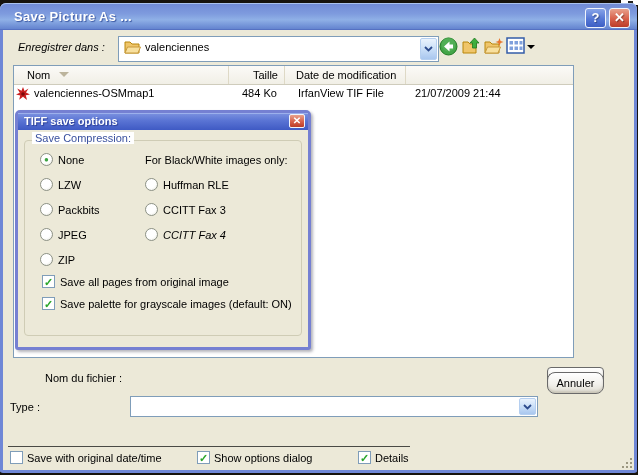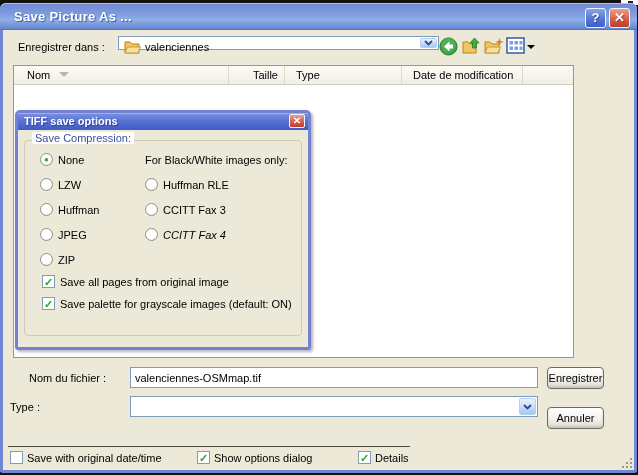--- a/index.html
+++ b/index.html
@@ -22,23 +22,23 @@
               box-shadow:inset 0 1px 0 #aac2ee, inset 0 -1px 0 #5571c2; }
   .title-text { left:14px; top:6px; color:#fff; font-size:13px; font-weight:bold;
                 letter-spacing:0.3px; text-shadow:1px 1px 1px #3a56a0; }
   .tb-btn { top:5px; width:21px; height:20px; border:1px solid #f0f4fc; border-radius:3px;
             color:#fff; font-weight:bold; font-size:13px; text-align:center; line-height:18px;
             text-shadow:1px 1px 1px rgba(0,0,0,0.35); cursor:pointer; }
   .tb-help  { left:585px; background:linear-gradient(180deg,#87a4e8,#5578d6 55%,#3d5fc4); }
   .tb-close { left:609px; background:linear-gradient(180deg,#e8a18c,#d8604a 55%,#bb3c28); }
 
   
-  .addr-label { left:15px; top:37px; }
+  .addr-label { left:15px; top:37px;font-style:italic; }
   .combo { background:#fff; border:1px solid #7f9db9; }
-  .addr-combo { left:115px; top:32px; width:321px; height:14px; }
+  .addr-combo { left:115px; top:32px; width:321px; height:26px; }
   .combo-text { position:absolute; top:4px; white-space:nowrap; }
   .addr-text { left:26px; }
   .combo-btn { position:absolute; right:1px; top:1px; bottom:1px; width:17px; border-radius:2px;
                background:linear-gradient(180deg,#eaf3fd,#cde1f8 45%,#a9c7ef);
                border:1px solid #b5cff0; display:flex; align-items:center; justify-content:center; cursor:pointer; }
   .addr-folder { position:absolute; left:5px; top:3px; }
 
   .tool { top:33px; width:20px; height:20px; cursor:pointer; }
   .t-back { left:436px; } .t-up { left:459px; } .t-new { left:481px; } .t-view { left:503px; }
   .view-arrow { left:524px; top:41px; width:0; height:0;
@@ -81,31 +81,31 @@
   .group-label { left:14px; top:19px; background:#ffffff; padding:0 3px; color:#39509e; }
   .radio { width:13px; height:13px; border:1px solid #8d9286; border-radius:50%;
            background:radial-gradient(circle at 35% 30%,#ffffff 55%,#e4e4da); cursor:pointer;
            text-align:center; font-size:8px; line-height:12px; color:#3da342; }
   .rlabel { cursor:default; }
   .checkbox { width:13px; height:13px; border:1px solid #7f9db9; background:#fff; cursor:pointer;
               font-size:11px; font-weight:bold; line-height:12px; color:#2ba62b; text-align:center; }
   .bw-note { left:127px; top:41px; }
 
   
-  .fname-label { left:8px; top:368px;padding-left:18px; }
+  .fname-label { left:24px; top:368px;padding-left:18px; }
   .type-label { left:7px; top:397px;text-align:center; }
   .text-input { left:127px; top:363px; width:408px; height:21px; border:1px solid #7f9db9;
                 background:#fff; font-family:"Liberation Sans",sans-serif; font-size:11px; padding:0 4px; }
   .type-combo { left:127px; top:392px; width:408px; height:21px; }
   .type-text { left:5px; }
   .btn { left:544px; width:57px; height:22px; border:1px solid #6a6a6a; border-radius:4px;
          background:linear-gradient(180deg,#ffffff,#f2f1ec 55%,#dfdcd1);
          font-family:"Liberation Sans",sans-serif; font-size:11px; text-align:center; cursor:pointer;
          box-shadow:inset 0 -2px 2px rgba(180,175,160,0.5); }
-  .btn-save { top:363px; } .btn-cancel { top:403px; }
+  .btn-save { top:363px; } .btn-cancel { top:368px;border-radius:8px; }
 
   .footer-divider { left:5px; top:442px; width:402px; height:1px; background:#4a4a45; }
   .fo-cb1 { left:7px; top:447px; } .fo-cb2 { left:194px; top:447px; } .fo-cb3 { left:355px; top:447px; }
   .fo-l1 { left:24px; top:448px; } .fo-l2 { left:211px; top:448px; } .fo-l3 { left:372px; top:448px; }
 
   .grip { left:617px; top:452px; }
 </style>
 </head>
 <body>
 
@@ -167,62 +167,75 @@
           <rect x="8.5" y="9.5" width="3.5" height="3.5" fill="#7fa0dc"></rect>
           <rect x="13.5" y="9.5" width="3" height="3.5" fill="#7fa0dc"></rect>
       </svg>
     </span>
     <span class="abs view-arrow"></span>
 
     <div class="abs file-list">
       <div class="lh">
         <div class="lh-cell w-name"><span>Nom</span><span class="sort-tri"></span></div>
         <div class="lh-cell w-size">Taille</div>
-        <div class="lh-cell w-type">Type</div>
         <div class="lh-cell w-date">Date de modification</div>
         <div class="lh-cell w-fill"></div>
+      </div>
+      <div class="lr">
+        <div class="lr-cell w-name">
+          <span class="row-icon">
+            <svg width="14" height="14" viewBox="0 0 14 14">
+              <path d="M7 0 L8.5 4 L12.5 1.5 L10 5.5 L14 7.5 L9.8 8.2 L11 13 L7 9.8 L3.2 12.8 L4.2 8.5 L0 7.5 L3.8 5.8 L1.2 1.5 L5.5 3.8 Z" fill="#c81e1e"></path>
+              <circle cx="7" cy="7" r="1.8" fill="#7c0808"></circle>
+            </svg>
+          </span>
+          <span>valenciennes-OSMmap1</span>
+        </div>
+        <div class="lr-cell w-size">484 Ko</div>
+        <div class="lr-cell w-type">IrfanView TIF File</div>
+        <div class="lr-cell w-date">21/07/2009 21:44</div>
+        <div class="lr-cell w-fill"></div>
       </div>
     </div>
 
     <div class="abs tiff">
       <div class="abs tiff-titlebar">
         <span class="abs tiff-title">TIFF save options</span>
       </div>
       <span class="abs tiff-close">✕</span>
 
       <div class="abs groupbox"></div>
       <span class="abs group-label">Save Compression:</span>
 
       <span class="abs radio" style="left:22px; top:40px;">●</span>
       <span class="abs rlabel" style="left:40px; top:41px;">None</span>
       <span class="abs radio" style="left:22px; top:65px;"></span>
       <span class="abs rlabel" style="left:40px; top:66px;">LZW</span>
       <span class="abs radio" style="left:22px; top:90px;"></span>
-      <span class="abs rlabel" style="left:40px; top:91px;">Huffman</span>
+      <span class="abs rlabel" style="left:40px; top:91px;">Packbits</span>
       <span class="abs radio" style="left:22px; top:115px;"></span>
       <span class="abs rlabel" style="left:40px; top:116px;text-align:right;">JPEG</span>
       <span class="abs radio" style="left:22px; top:140px;"></span>
       <span class="abs rlabel" style="left:40px; top:141px;">ZIP</span>
 
       <span class="abs bw-note">For Black/White images only:</span>
       <span class="abs radio" style="left:127px; top:65px;"></span>
       <span class="abs rlabel" style="left:145px; top:66px;">Huffman RLE</span>
       <span class="abs radio" style="left:127px; top:90px;"></span>
       <span class="abs rlabel" style="left:145px; top:91px;">CCITT Fax 3</span>
       <span class="abs radio" style="left:127px; top:115px;"></span>
       <span class="abs rlabel" style="left:145px; top:116px;font-style:italic;">CCITT Fax 4</span>
 
       <span class="abs checkbox" style="left:24px; top:162px;">✓</span>
       <span class="abs rlabel" style="left:42px; top:163px;">Save all pages from original image</span>
       <span class="abs checkbox" style="left:24px; top:184px;">✓</span>
       <span class="abs rlabel" style="left:42px; top:185px;">Save palette for grayscale images (default: ON)</span>
     </div>
 
     <span class="abs fname-label">Nom du fichier :</span>
-    <input class="abs text-input" value="valenciennes-OSMmap.tif" style="">
     <span class="abs type-label">Type :</span>
     <div class="abs combo type-combo">
       <span class="combo-btn">
         <svg width="9" height="6" viewBox="0 0 9 6">
             <polyline points="1,1 4.5,4.5 8,1" fill="none" stroke="#2c4a8c" stroke-width="1.8"></polyline>
           </svg>
       </span>
     </div>
     <button class="abs btn btn-save">Enregistrer</button>
     <button class="abs btn btn-cancel">Annuler</button>

